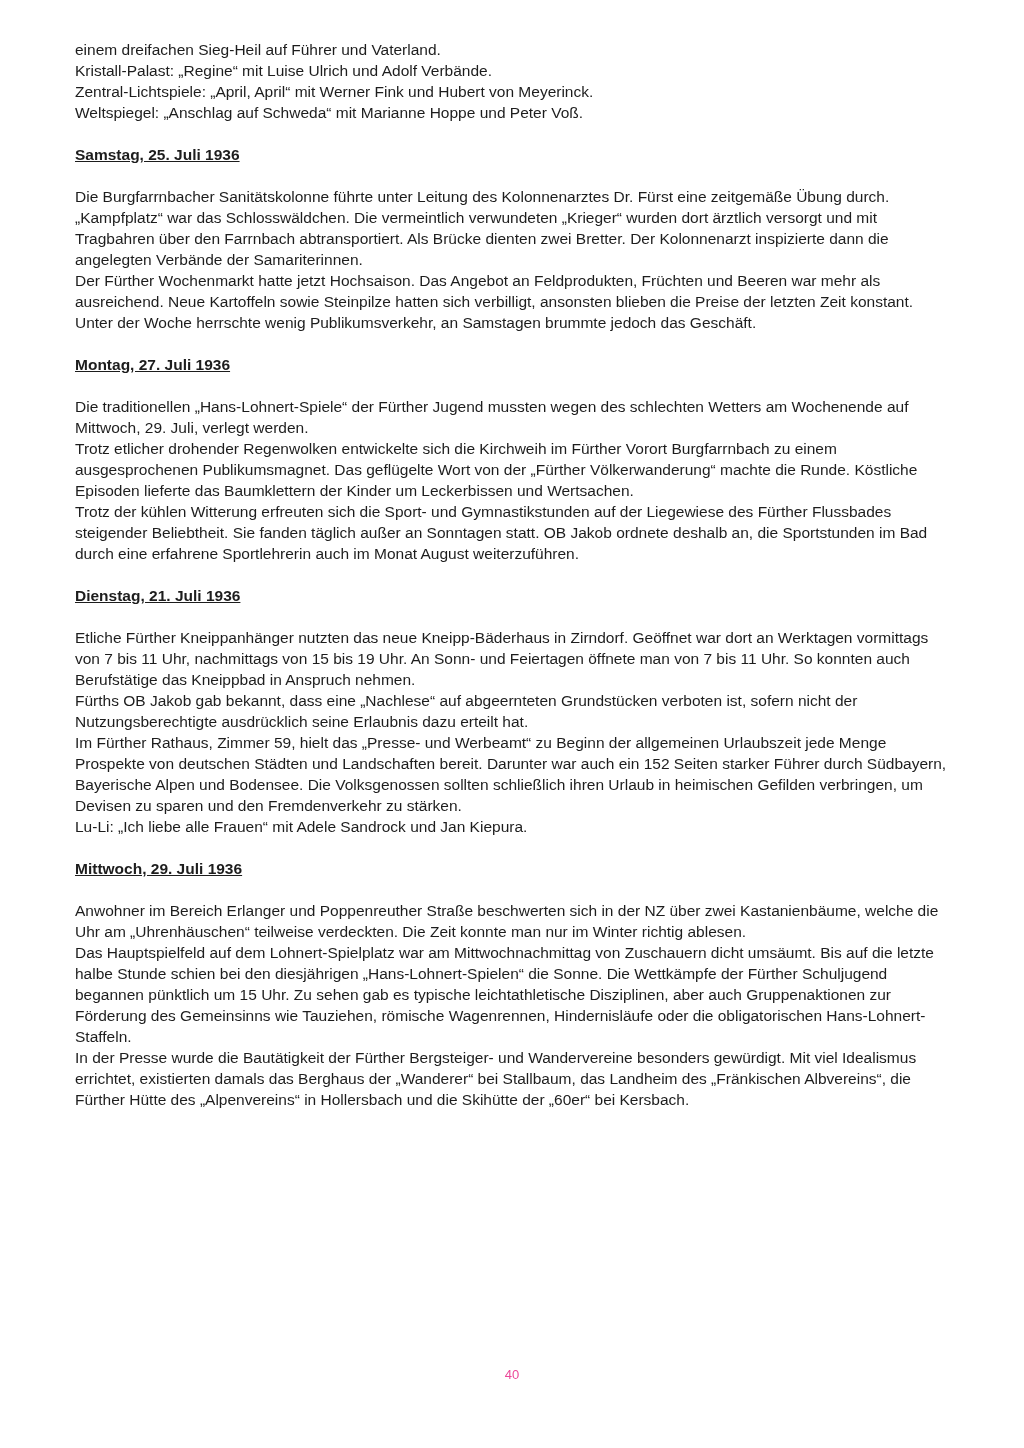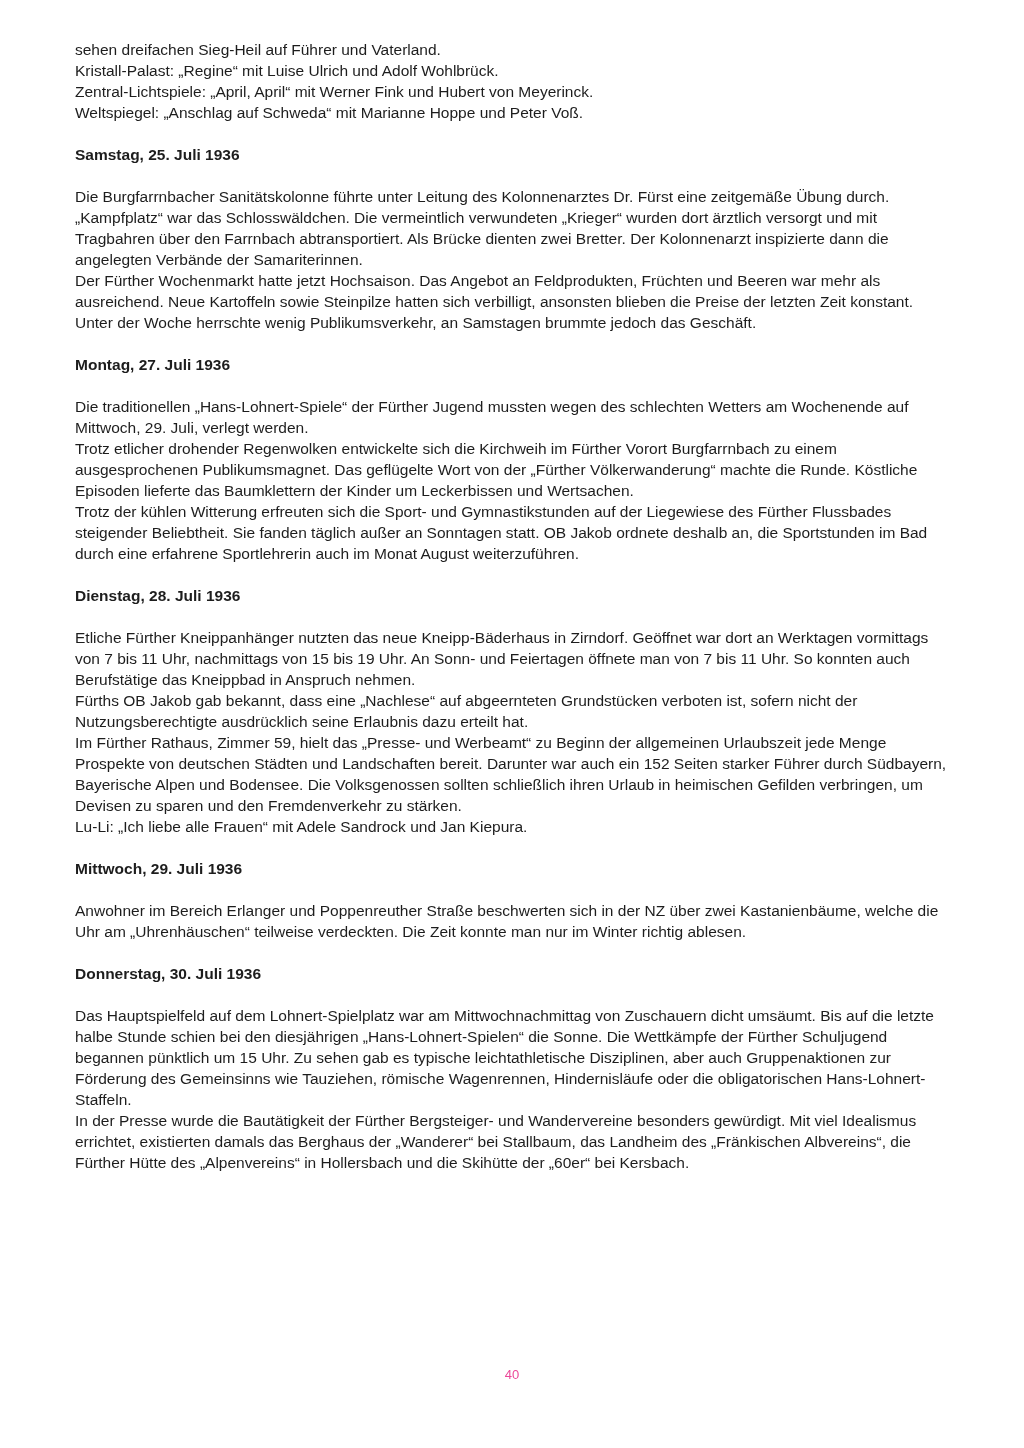--- a/index.html
+++ b/index.html
@@ -24,74 +24,74 @@
   }
   .intro p,
   section p {
     margin: 0;
   }
   h2.heading {
     font-size: 15.5px;
     line-height: 21px;
     font-weight: 700;
     margin: 21px 0 21px 0;
+    text-decoration: underline;
   }
   .page-number {
     position: absolute;
     left: 0;
     right: 0;
     top: 1367px;
     text-align: center;
     font-size: 13px;
     line-height: 15px;
     color: #ec4899;
   }
 </style>
 </head>
 <body>
 
 <div class="page">
 
   <div class="content">
 
     <div class="intro">
-      <p>sehen dreifachen Sieg-Heil auf Führer und Vaterland.</p>
-      <p>Kristall-Palast: „Regine“ mit Luise Ulrich und Adolf Wohlbrück.</p>
+      <p>einem dreifachen Sieg-Heil auf Führer und Vaterland.</p>
+      <p>Kristall-Palast: „Regine“ mit Luise Ulrich und Adolf Verbände.</p>
       <p>Zentral-Lichtspiele: „April, April“ mit Werner Fink und Hubert von Meyerinck.</p>
       <p>Weltspiegel: „Anschlag auf Schweda“ mit Marianne Hoppe und Peter Voß.</p>
     </div>
 
     <section>
       <h2 class="heading">Samstag, 25. Juli 1936</h2>
       <p>Die Burgfarrnbacher Sanitätskolonne führte unter Leitung des Kolonnenarztes Dr. Fürst eine zeitgemäße Übung durch. „Kampfplatz“ war das Schlosswäldchen. Die vermeintlich verwundeten „Krieger“ wurden dort ärztlich versorgt und mit Tragbahren über den Farrnbach abtransportiert. Als Brücke dienten zwei Bretter. Der Kolonnenarzt inspizierte dann die angelegten Verbände der Samariterinnen.</p>
       <p>Der Fürther Wochenmarkt hatte jetzt Hochsaison. Das Angebot an Feldprodukten, Früchten und Beeren war mehr als ausreichend. Neue Kartoffeln sowie Steinpilze hatten sich verbilligt, ansonsten blieben die Preise der letzten Zeit konstant. Unter der Woche herrschte wenig Publikumsverkehr, an Samstagen brummte jedoch das Geschäft.</p>
     </section>
 
     <section>
       <h2 class="heading">Montag, 27. Juli 1936</h2>
       <p>Die traditionellen „Hans-Lohnert-Spiele“ der Fürther Jugend mussten wegen des schlechten Wetters am Wochenende auf Mittwoch, 29. Juli, verlegt werden.</p>
       <p>Trotz etlicher drohender Regenwolken entwickelte sich die Kirchweih im Fürther Vorort Burgfarrnbach zu einem ausgesprochenen Publikumsmagnet. Das geflügelte Wort von der „Fürther Völkerwanderung“ machte die Runde. Köstliche Episoden lieferte das Baumklettern der Kinder um Leckerbissen und Wertsachen.</p>
       <p>Trotz der kühlen Witterung erfreuten sich die Sport- und Gymnastikstunden auf der Liegewiese des Fürther Flussbades steigender Beliebtheit. Sie fanden täglich außer an Sonntagen statt. OB Jakob ordnete deshalb an, die Sportstunden im Bad durch eine erfahrene Sportlehrerin auch im Monat August weiterzuführen.</p>
     </section>
 
     <section>
-      <h2 class="heading">Dienstag, 28. Juli 1936</h2>
+      <h2 class="heading">Dienstag, 21. Juli 1936</h2>
       <p>Etliche Fürther Kneippanhänger nutzten das neue Kneipp-Bäderhaus in Zirndorf. Geöffnet war dort an Werktagen vormittags von 7 bis 11 Uhr, nachmittags von 15 bis 19 Uhr. An Sonn- und Feiertagen öffnete man von 7 bis 11 Uhr. So konnten auch Berufstätige das Kneippbad in Anspruch nehmen.</p>
       <p>Fürths OB Jakob gab bekannt, dass eine „Nachlese“ auf abgeernteten Grundstücken verboten ist, sofern nicht der Nutzungsberechtigte ausdrücklich seine Erlaubnis dazu erteilt hat.</p>
       <p>Im Fürther Rathaus, Zimmer 59, hielt das „Presse- und Werbeamt“ zu Beginn der allgemeinen Urlaubszeit jede Menge Prospekte von deutschen Städten und Landschaften bereit. Darunter war auch ein 152 Seiten starker Führer durch Südbayern, Bayerische Alpen und Bodensee. Die Volksgenossen sollten schließlich ihren Urlaub in heimischen Gefilden verbringen, um Devisen zu sparen und den Fremdenverkehr zu stärken.</p>
       <p>Lu-Li: „Ich liebe alle Frauen“ mit Adele Sandrock und Jan Kiepura.</p>
     </section>
 
     <section>
       <h2 class="heading">Mittwoch, 29. Juli 1936</h2>
       <p>Anwohner im Bereich Erlanger und Poppenreuther Straße beschwerten sich in der NZ über zwei Kastanienbäume, welche die Uhr am „Uhrenhäuschen“ teilweise verdeckten. Die Zeit konnte man nur im Winter richtig ablesen.</p>
     </section>
 
     <section>
-      <h2 class="heading">Donnerstag, 30. Juli 1936</h2>
       <p>Das Hauptspielfeld auf dem Lohnert-Spielplatz war am Mittwochnachmittag von Zuschauern dicht umsäumt. Bis auf die letzte halbe Stunde schien bei den diesjährigen „Hans-Lohnert-Spielen“ die Sonne. Die Wettkämpfe der Fürther Schuljugend begannen pünktlich um 15 Uhr. Zu sehen gab es typische leichtathletische Disziplinen, aber auch Gruppenaktionen zur Förderung des Gemeinsinns wie Tauziehen, römische Wagenrennen, Hindernisläufe oder die obligatorischen Hans-Lohnert-Staffeln.</p>
       <p>In der Presse wurde die Bautätigkeit der Fürther Bergsteiger- und Wandervereine besonders gewürdigt. Mit viel Idealismus errichtet, existierten damals das Berghaus der „Wanderer“ bei Stallbaum, das Landheim des „Fränkischen Albvereins“, die Fürther Hütte des „Alpenvereins“ in Hollersbach und die Skihütte der „60er“ bei Kersbach.</p>
     </section>
 
   </div>
 
   <div class="page-number">40</div>
 
 </div>
 

